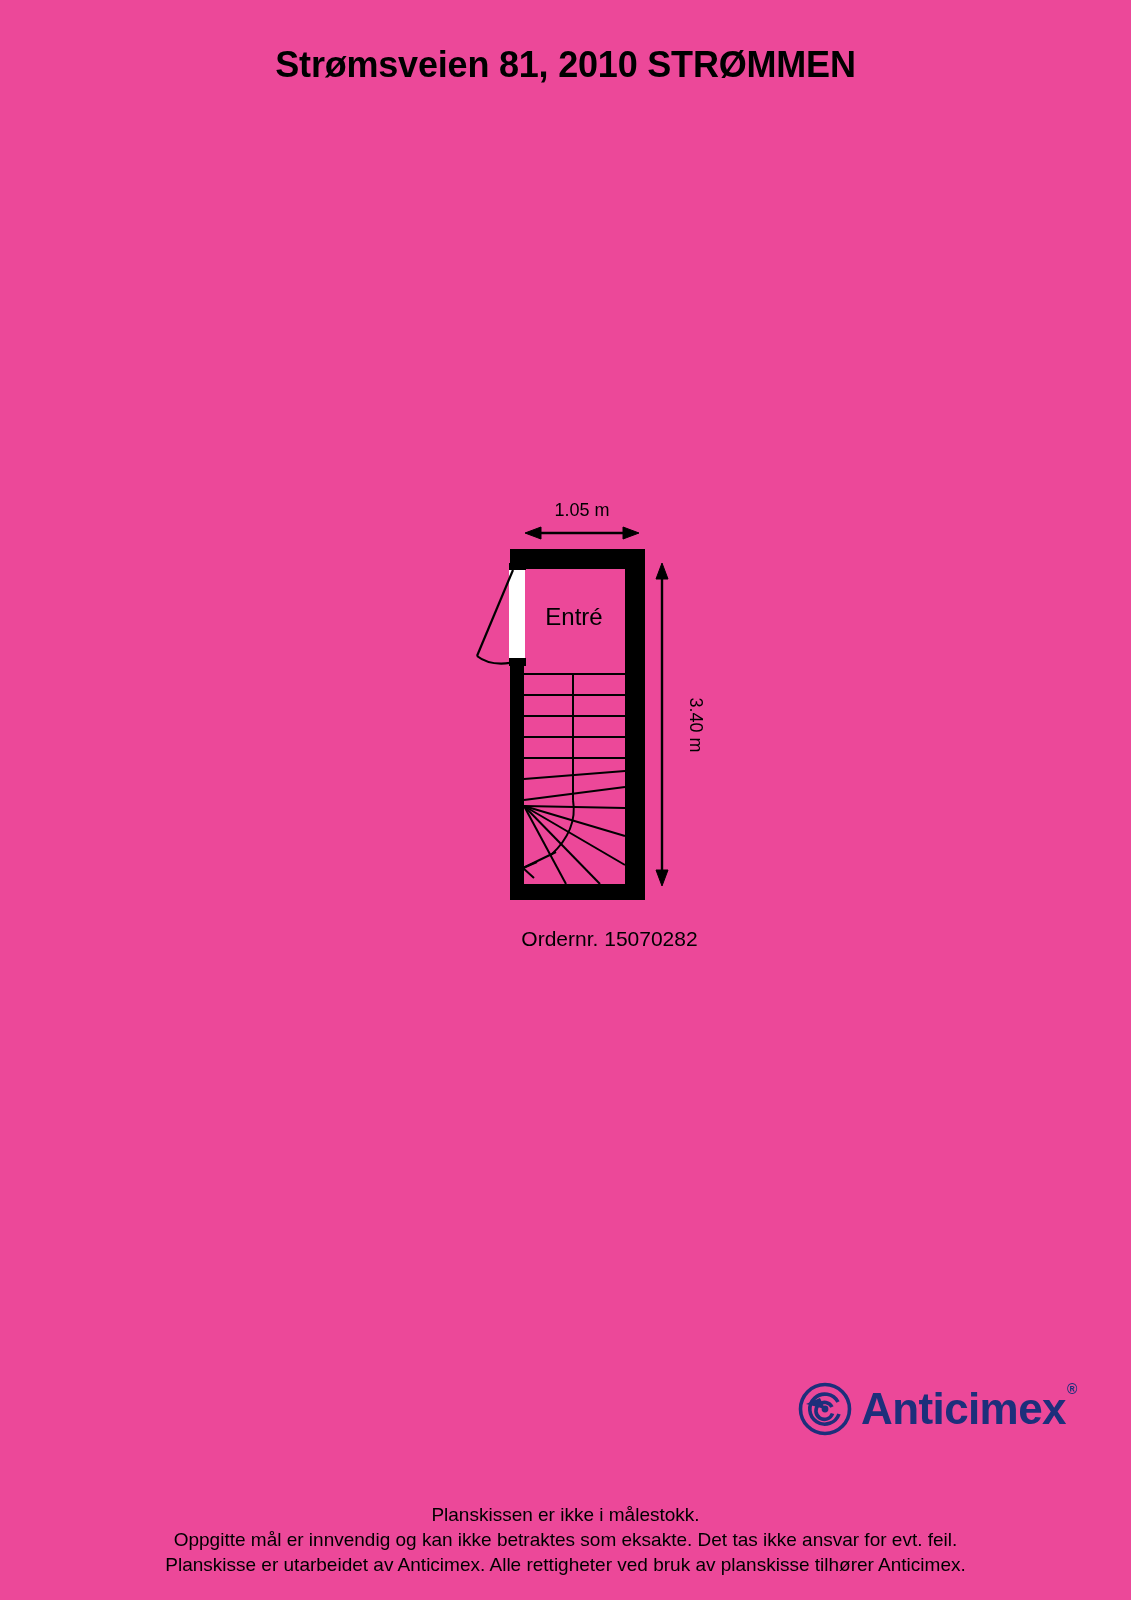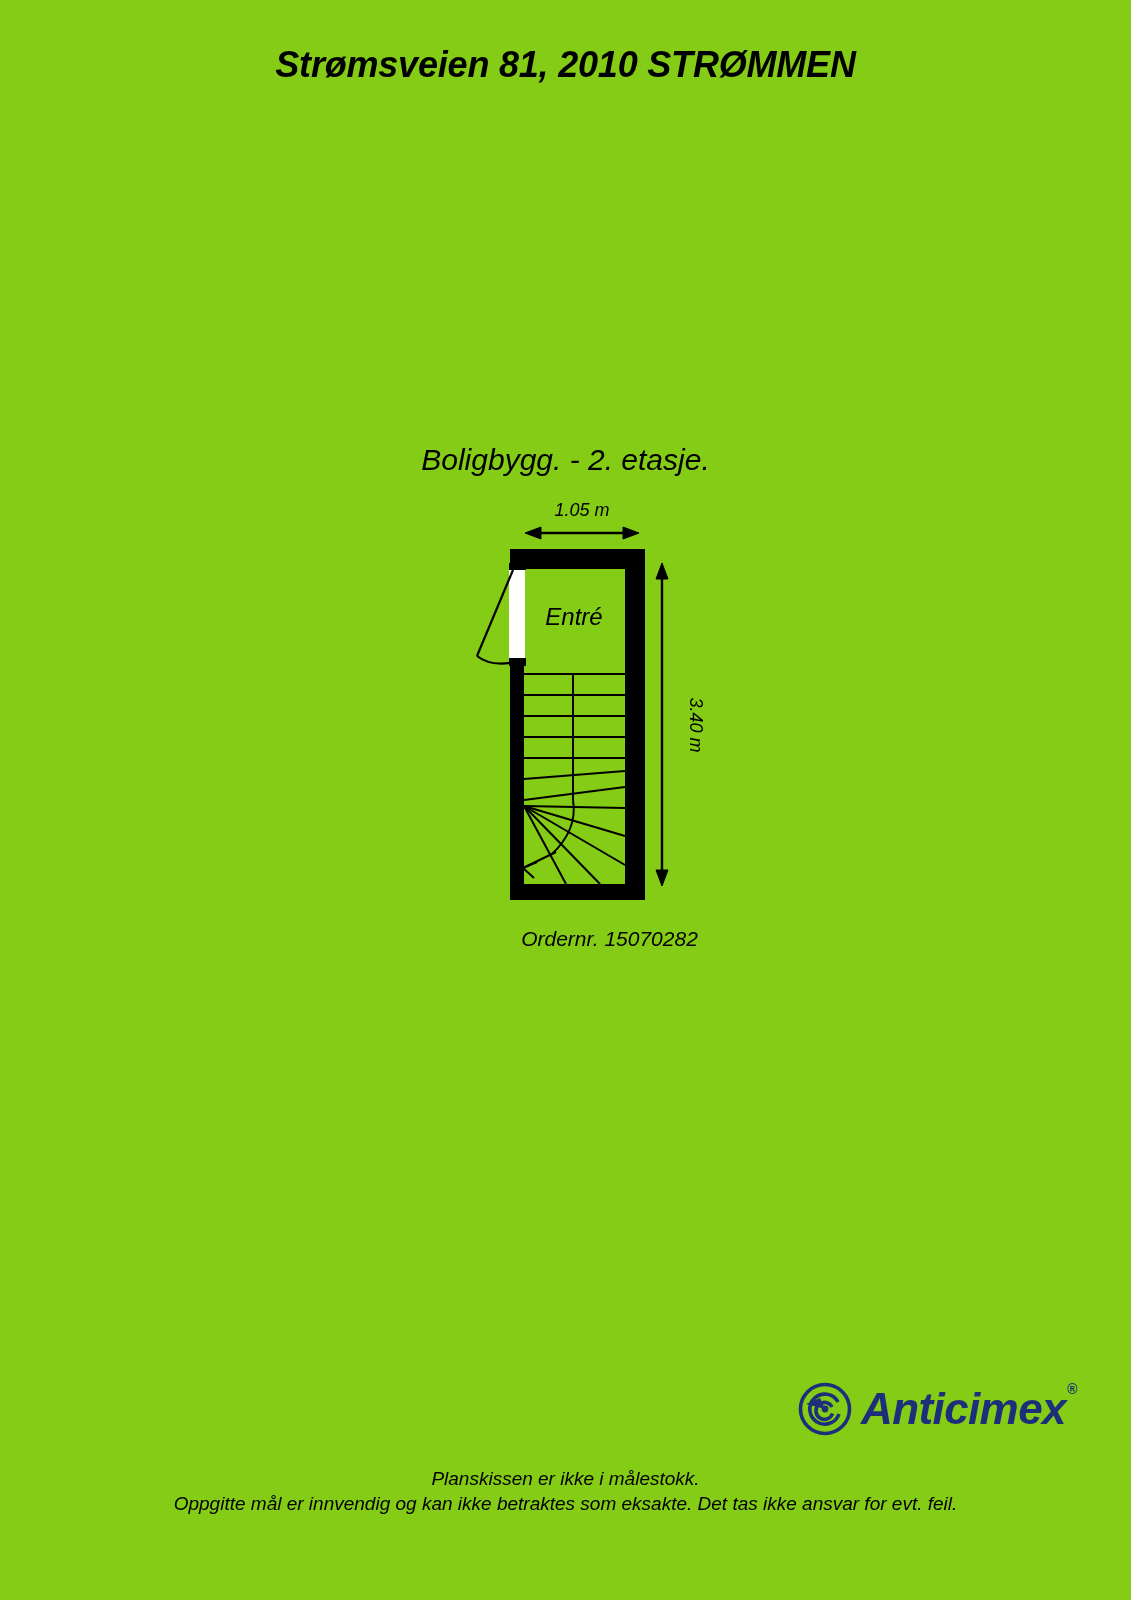--- a/index.html
+++ b/index.html
@@ -14,22 +14,21 @@
     font-family: "Liberation Sans", sans-serif;
     color: #000000;
     overflow: hidden;
   }
 
   #page {
     position: absolute;
     inset: 0;
     width: 1131px;
     height: 1600px;
-    background: #84cc16;
-    font-style: italic;
+    background: #ec4899;
   }
 
   
   .doc-title {
     position: absolute;
     top: 44px;
     left: 0;
     width: 1131px;
     text-align: center;
     font-size: 36px;
@@ -96,36 +95,35 @@
     vertical-align: super;
     position: relative;
     top: -14px;
     left: 1px;
   }
 
   
   .disclaimer {
     position: absolute;
     left: 0;
-    top: 1466px;
+    top: 1502px;
     width: 1131px;
     text-align: center;
     font-size: 19px;
     line-height: 25px;
   }
   .disclaimer div { white-space: nowrap; }
 </style>
 </head>
 <body>
 
 <div id="page">
 
   <div class="doc-title">Strømsveien 81, 2010 STRØMMEN</div>
 
-  <div class="plan-subtitle">Boligbygg. - 2. etasje.</div>
 
   <div class="plan-area">
     <svg width="1131" height="1600" viewBox="0 0 1131 1600" xmlns="http://www.w3.org/2000/svg">
 
       <g>
         <path d="M 510 549 H 645 V 900 H 510 Z
                  M 524 569 H 625 V 884 H 524 Z" fill="#000000" fill-rule="evenodd"></path>
       </g>
 
       <g>
@@ -197,15 +195,16 @@
       </g>
       <path d="M 27 27 L 8 22 L 22 16 Z" fill="#1d2f7b"></path>
       <circle cx="27" cy="27" r="3.4" fill="#1d2f7b"></circle>
     </svg>
     <div class="logo-wordmark"><span>Anticimex</span><span class="logo-reg">®</span></div>
   </div>
 
   <div class="disclaimer">
     <div>Planskissen er ikke i målestokk.</div>
     <div>Oppgitte mål er innvendig og kan ikke betraktes som eksakte. Det tas ikke ansvar for evt. feil.</div>
+    <div>Planskisse er utarbeidet av Anticimex. Alle rettigheter ved bruk av planskisse tilhører Anticimex.</div>
   </div>
 
 </div>
 
 </body></html>

